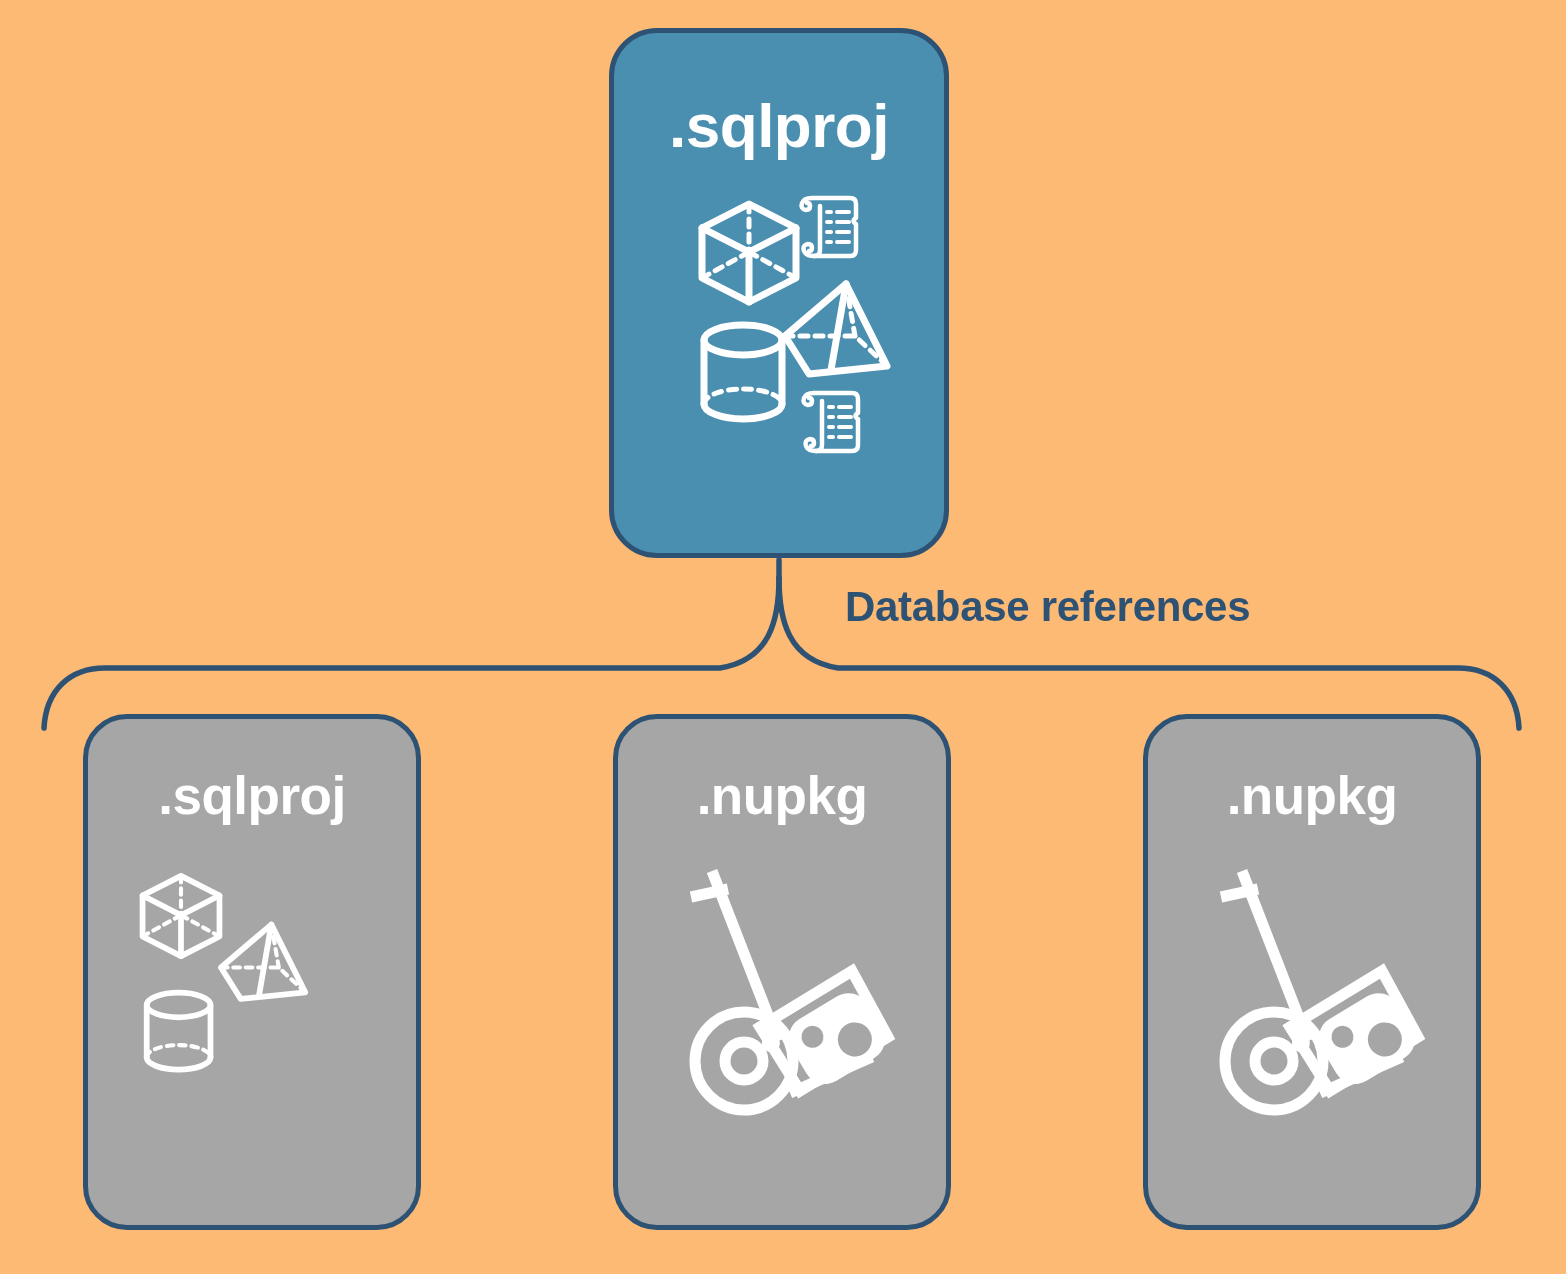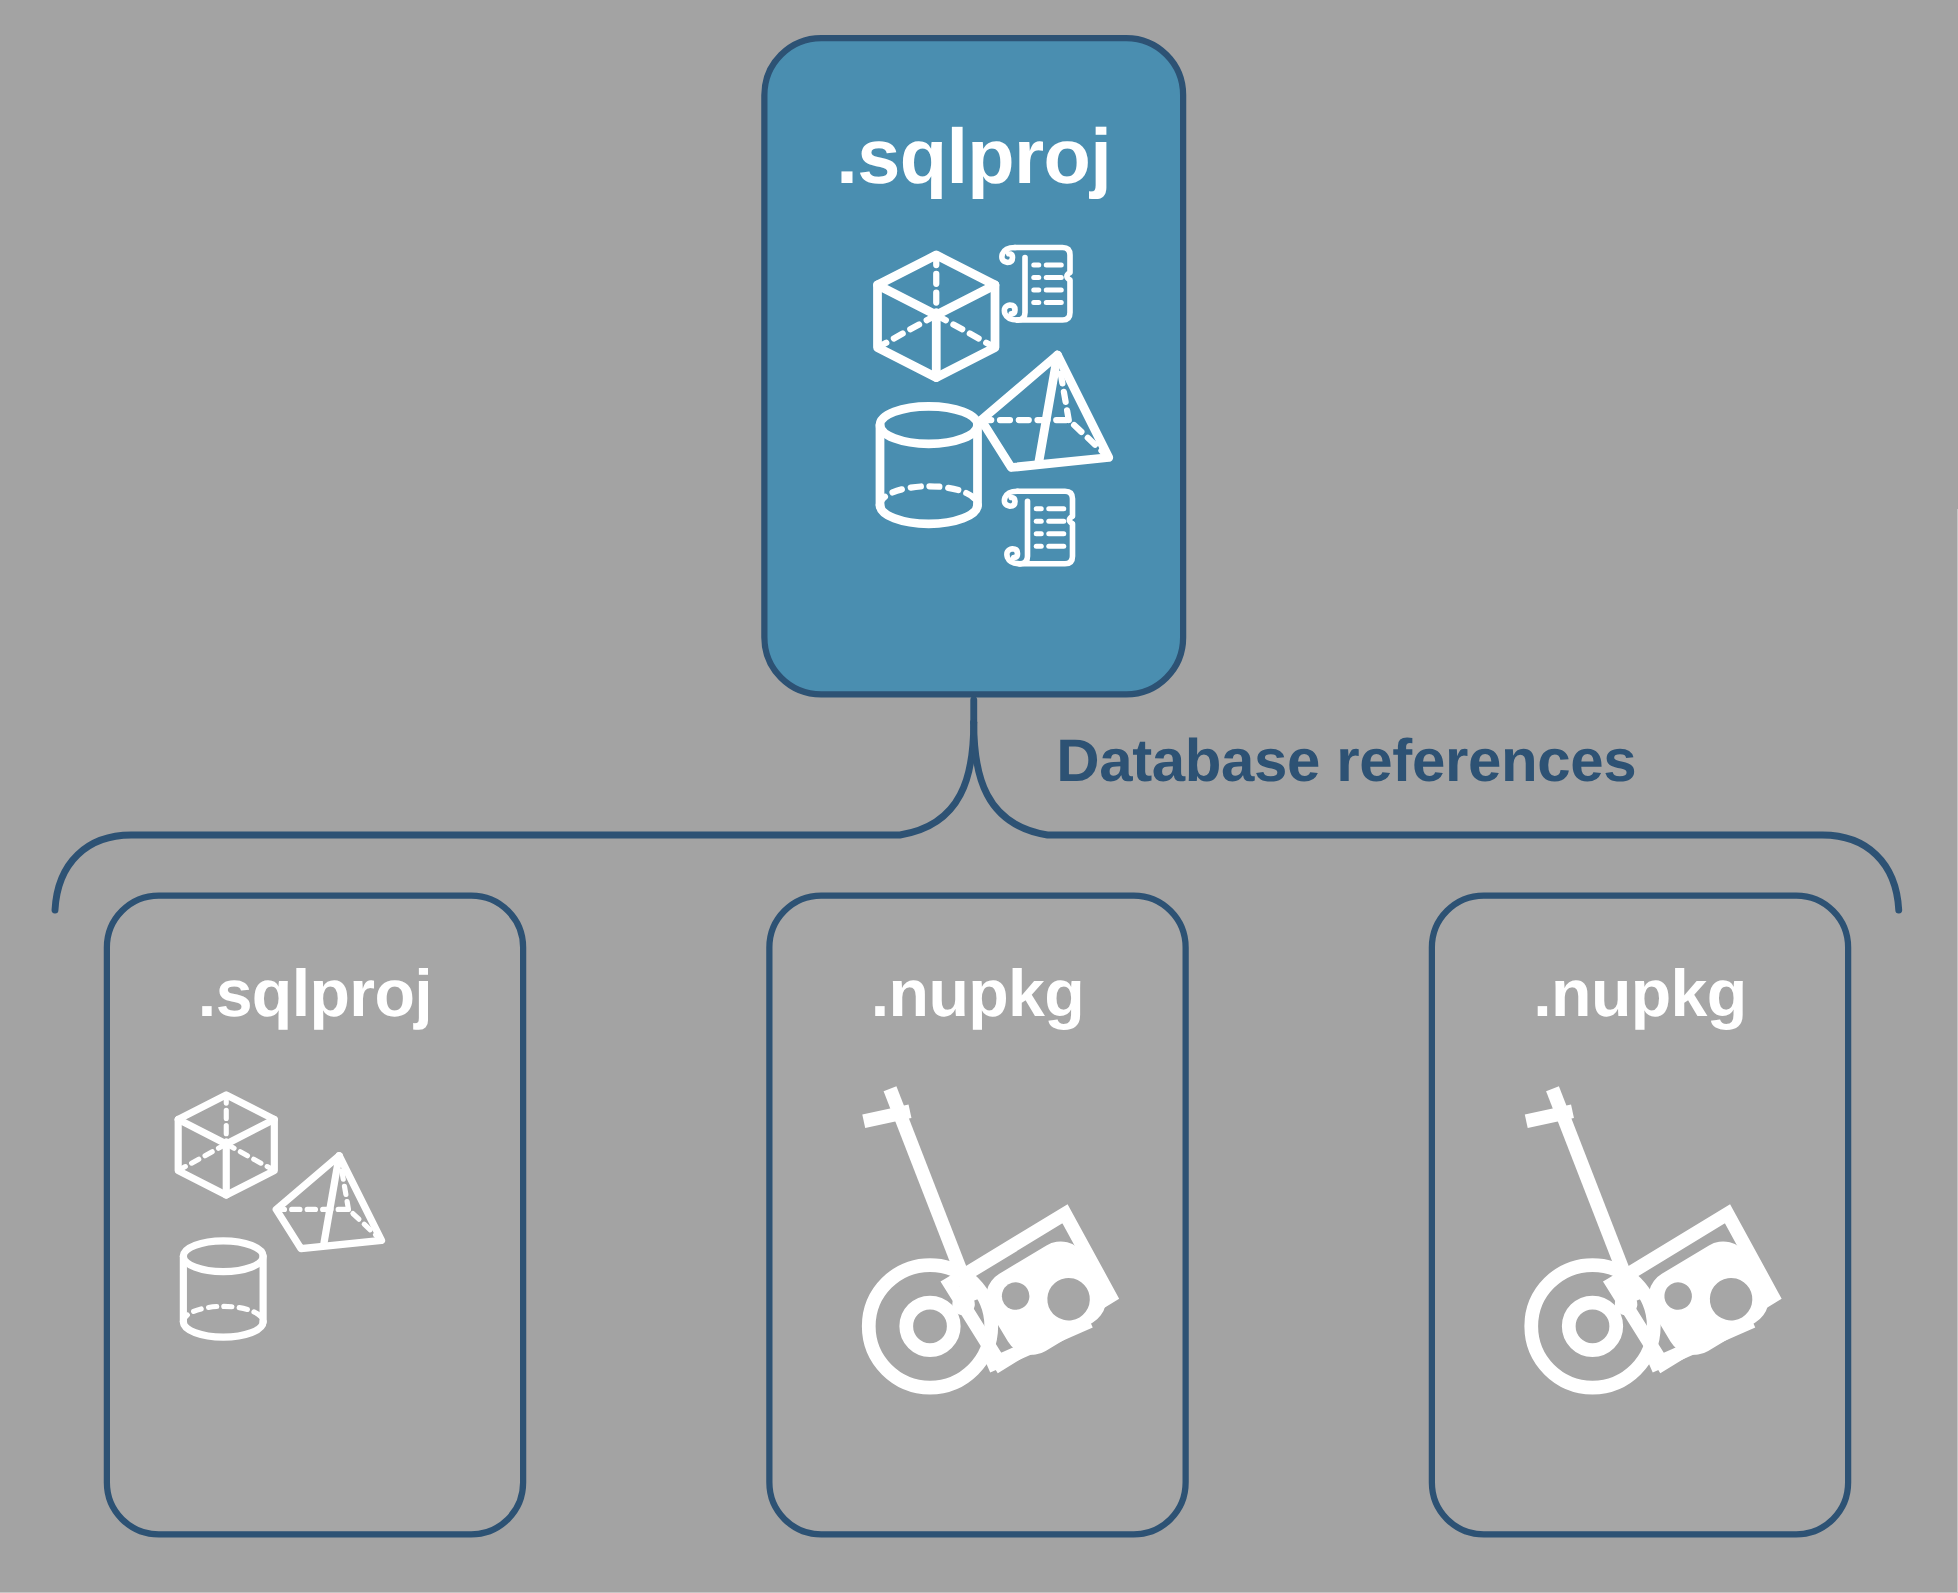--- a/index.html
+++ b/index.html
@@ -10,21 +10,21 @@
   body {
     width: 1566px;
     height: 1274px;
     font-family: "Liberation Sans", sans-serif;
     overflow: hidden;
   }
   #stage {
     position: relative;
     width: 1566px;
     height: 1274px;
-    background: #a3a3a3;
+    background: #fdba74;
   }
 
   
   .card {
     position: absolute;
     box-sizing: border-box;
     border: 5px solid #2d5274;
     border-radius: 44px;
     display: block;
   }
@@ -72,21 +72,21 @@
     width: 1566px;
     height: 1274px;
     pointer-events: none;
   }
 
   #brace-label {
     position: absolute;
     left: 845px;
     top: 586px;
     color: #2d5274;
-    font-size: 48px;
+    font-size: 42px;
     font-weight: bold;
     letter-spacing: -0.3px;
     white-space: nowrap;
     line-height: 1;
   }
 </style>
 </head>
 <body>
 
 <div id="stage">

